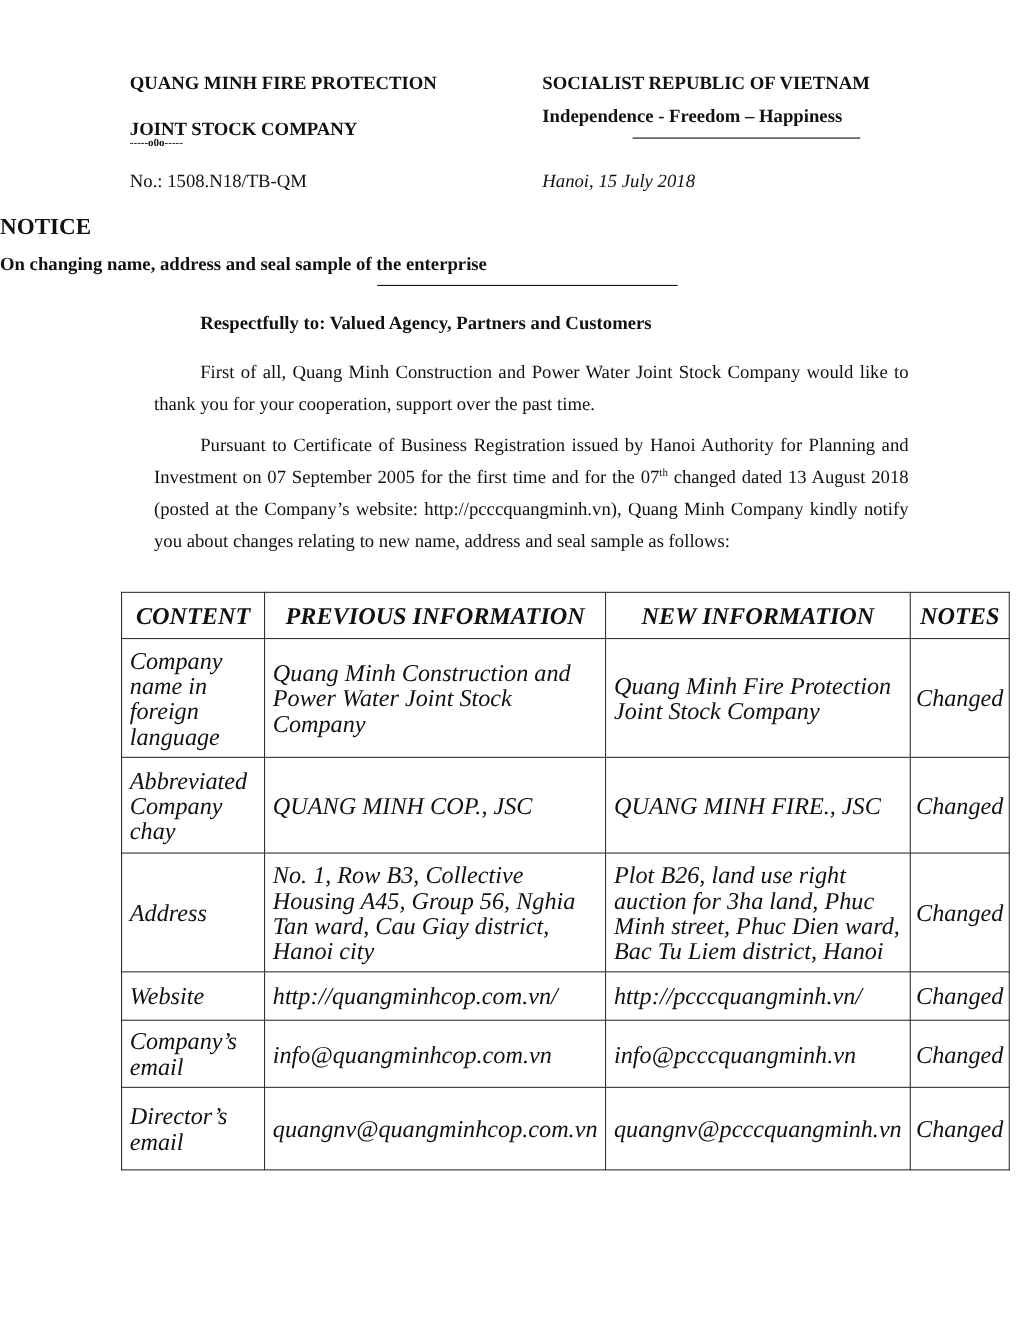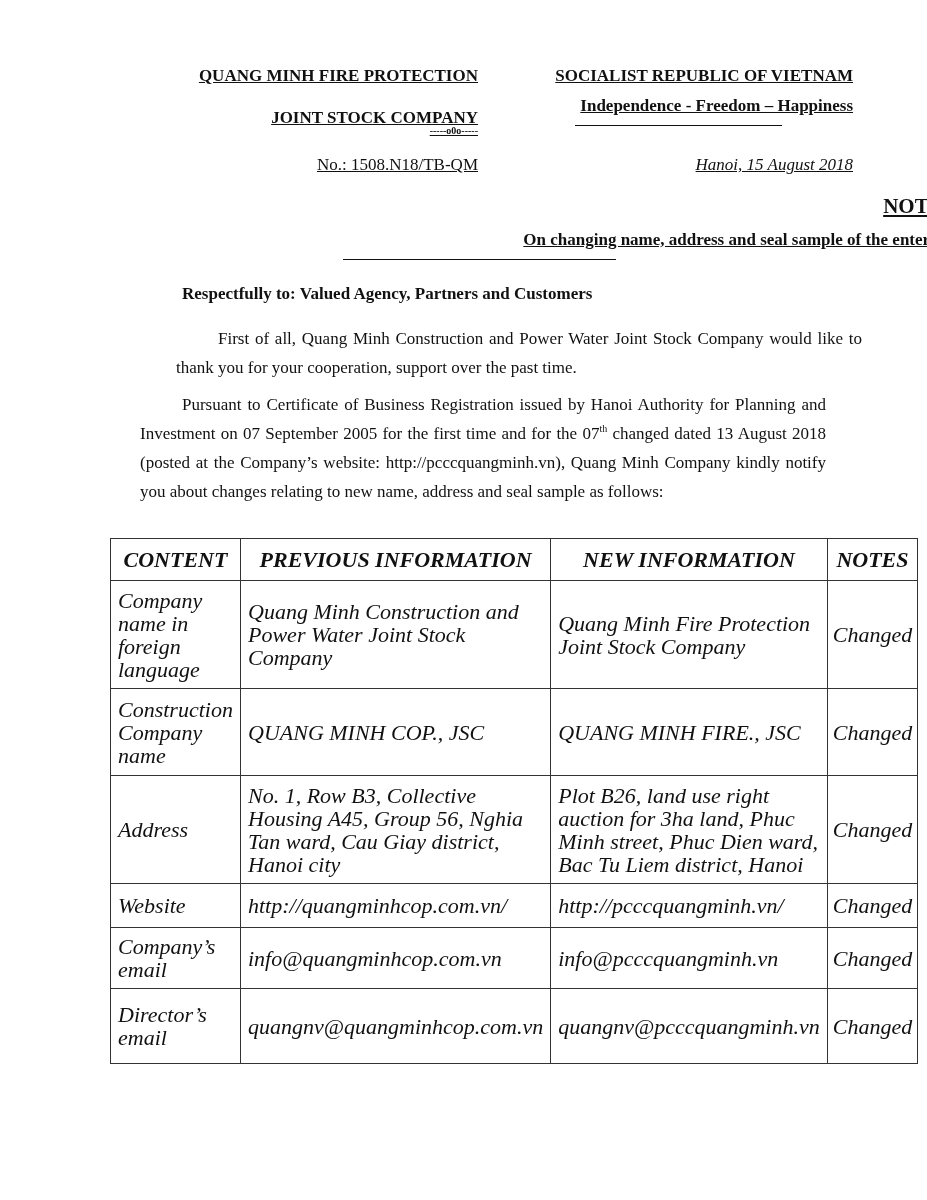--- a/index.html
+++ b/index.html
@@ -1,20 +1,20 @@
 <!DOCTYPE html>
 <html><head>
 <meta charset="utf-8">
 <style>
   html, body { margin:0; padding:0; background:#fff; }
   body { width:927px; height:1200px; position:relative; overflow:hidden;
          font-family:"Liberation Serif", "DejaVu Serif", serif; color:#111; }
   .abs { position:absolute; }
   .bold { font-weight:bold; }
-  .center { text-align:right;text-decoration:underline; }
+  .center { text-align:left; }
   .hdr { font-size:17px; font-weight:bold; white-space:nowrap; }
   .line { position:absolute; height:1px; background:#111; }
   .para { position:absolute; left:140px; width:686px; font-size:17px; line-height:29px; text-align:justify; }
   .para .indent { display:inline-block; width:42px; }
   table.info { position:absolute; left:110px; top:538px; border-collapse:collapse; font-size:22px;font-style:italic; }
   table.info td, table.info th { border:1px solid #333; padding:0 7px; vertical-align:middle; line-height:23px; text-align:left; font-weight:normal; }
   table.info th { font-weight:bold; text-align:center; height:41px; }
   table.info td.note { text-align:center; padding:0 5px; }
   sup { font-size:10px; line-height:0; }
 </style>
@@ -22,29 +22,29 @@
 <body>
 
 <div class="abs hdr center" style="left:118px; top:66px; width:360px;">QUANG MINH FIRE PROTECTION</div>
 <div class="abs hdr center" style="left:118px; top:108px; width:360px;">JOINT STOCK COMPANY</div>
 <div class="abs hdr center" style="left:118px; top:125px; width:360px; font-size:10px;">-----o0o-----</div>
 <div class="abs center" style="left:118px; top:155px; width:360px; font-size:17px; white-space:nowrap;">No.: 1508.N18/TB-QM</div>
 
 <div class="abs hdr center" style="left:493px; top:66px; width:360px;">SOCIALIST REPUBLIC OF VIETNAM</div>
 <div class="abs hdr center" style="left:493px; top:96px; width:360px;">Independence - Freedom – Happiness</div>
 <div class="line" style="left:575px; top:125px; width:207px;"></div>
-<div class="abs center" style="left:493px; top:155px; width:360px; font-size:17px; font-style:italic; white-space:nowrap;">Hanoi, 15 August 2018</div>
+<div class="abs center" style="left:493px; top:155px; width:360px; font-size:17px; font-style:italic; white-space:nowrap;">Hanoi, 15 July 2018</div>
 
 <div class="abs center bold" style="left:0; top:194px; width:966px; font-size:21px;">NOTICE</div>
 <div class="abs center bold" style="left:0; top:230px; width:966px; font-size:17px; white-space:nowrap;">On changing name, address and seal sample of the enterprise</div>
 <div class="line" style="left:343px; top:259px; width:273px;"></div>
 
 <div class="abs bold" style="left:182px; top:284px; font-size:17px; white-space:nowrap;">Respectfully to: Valued Agency, Partners and Customers</div>
 
-<div class="para" style="top:324px;margin-left:36px;"><span class="indent"></span><span>First of all, Quang Minh Construction and Power Water Joint Stock Company would like to thank you for your cooperation, support over the past time.</span></div>
+<div class="para" style="top:324px;"><span class="indent"></span><span>First of all, Quang Minh Construction and Power Water Joint Stock Company would like to thank you for your cooperation, support over the past time.</span></div>
 
 <div class="para" style="top:390px;"><span class="indent"></span><span>Pursuant to Certificate of Business Registration issued by Hanoi Authority for Planning and Investment on 07 September 2005 for the first time and for the 07</span><sup>th</sup><span> changed dated 13 August 2018 (posted at the Company’s website: http://pcccquangminh.vn), Quang Minh Company kindly notify  you about changes relating to new name, address and seal sample as follows:</span></div>
 
 <table class="info">
   <colgroup>
     <col style="width:130px">
       <col style="width:266px">
       <col style="width:236px">
       <col style="width:81px">
   </colgroup>
@@ -55,21 +55,21 @@
     <th>NEW INFORMATION</th>
     <th>NOTES</th>
   </tr>
   <tr style="height:108px;">
     <td>Company name in foreign language</td>
     <td>Quang Minh Construction and Power Water Joint Stock Company</td>
     <td>Quang Minh Fire Protection Joint Stock Company</td>
     <td class="note">Changed</td>
   </tr>
   <tr style="height:87px;">
-    <td>Construction Company name</td>
+    <td>Abbreviated Company chay</td>
     <td>QUANG MINH COP., JSC</td>
     <td>QUANG MINH FIRE., JSC</td>
     <td class="note">Changed</td>
   </tr>
   <tr style="height:108px;">
     <td>Address</td>
     <td>No. 1, Row B3, Collective Housing A45, Group 56, Nghia Tan ward, Cau Giay district, Hanoi city</td>
     <td>Plot B26, land use right auction for 3ha land, Phuc Minh street, Phuc Dien ward, Bac Tu Liem district, Hanoi</td>
     <td class="note">Changed</td>
   </tr>

